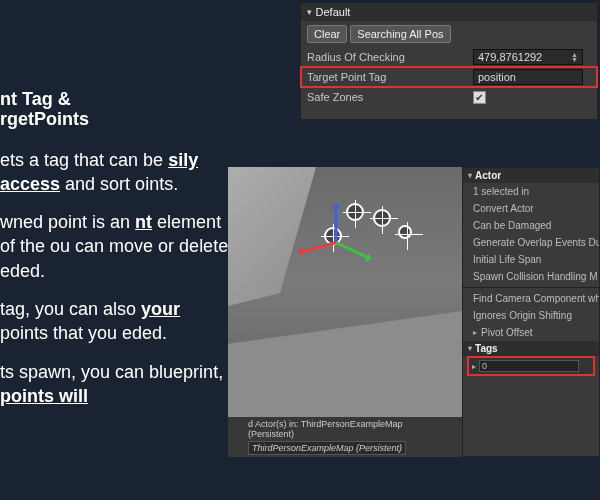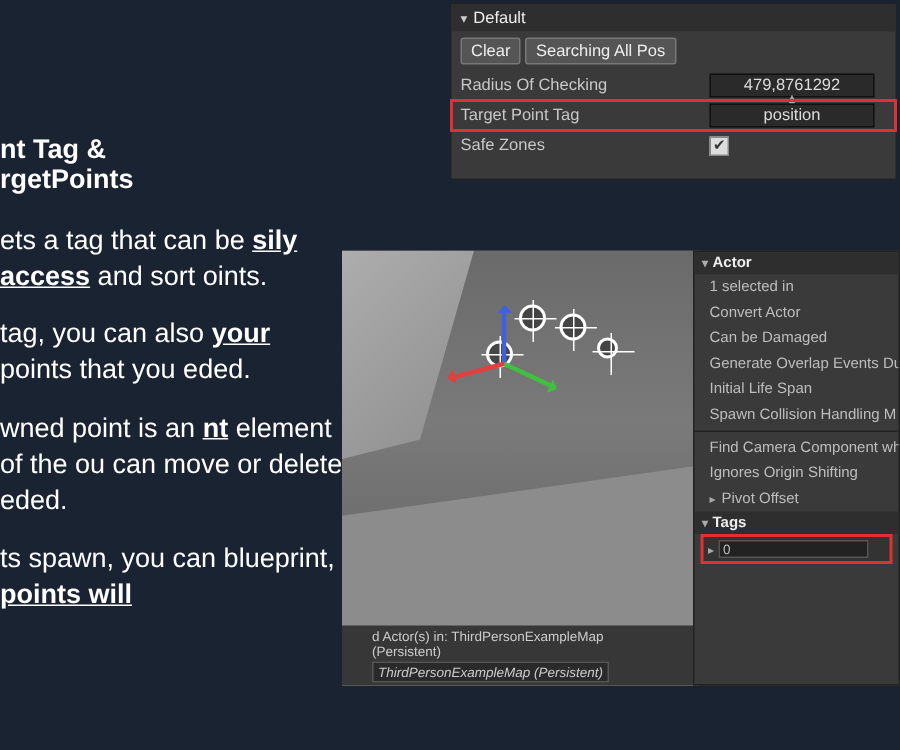--- a/index.html
+++ b/index.html
@@ -15,21 +15,21 @@
   .panel { position: absolute; background: #3a3a3a; border: 1px solid #222; font-size: 11px; color: #ccc; }
   .panel-top { left: 300px; top: 2px; width: 298px; height: 118px; }
   .panel-section-header { background: #2e2e2e; padding: 3px 6px; display: flex; align-items: center; gap: 4px; }
   .panel-section-header .tri { font-size: 9px; color: #ccc; }
   .panel-section-header .title { font-weight: 400; color: #eee; }
   .panel-buttons { display: flex; gap: 3px; padding: 4px 6px; }
   .btn { background: #555; border: 1px solid #777; border-radius: 2px; padding: 2px 6px; color: #eee; font-size: 11px; cursor: pointer; }
   .row { display: flex; align-items: center; padding: 2px 6px; height: 20px; }
   .row .label { flex: 1; color: #c8c8c8; }
   .row .field { width: 118px; }
-  .numfield, .txtfield { background: #2a2a2a; border: 1px solid #111; color: #ddd; font-size: 11px; padding: 1px 4px; width: 110px; height: 16px; display: flex; align-items: center; justify-content: space-between; flex-direction: column; }
+  .numfield, .txtfield { background: #2a2a2a; border: 1px solid #111; color: #ddd; font-size: 11px; padding: 1px 4px; width: 110px; height: 16px; display: flex; align-items: center; justify-content: space-between; }
   .numfield .spin { display: flex; flex-direction: column; line-height: 5px; font-size: 7px; color: #aaa; }
   .checkbox { width: 13px; height: 13px; background: #ddd; border: 1px solid #888; display: flex; align-items: center; justify-content: center; font-size: 10px; color: #333; }
   .row.highlight { outline: 2px solid #e03030; outline-offset: -1px; gap: 48px; }
 
   
   .viewport { position: absolute; left: 228px; top: 167px; width: 238px; height: 290px; background: linear-gradient(180deg, #6a6a6a 0%, #7a7a7a 40%, #5c5c5c 100%); overflow: hidden; }
   .floor { position: absolute; left: -40px; top: 160px; width: 320px; height: 160px; background: #8c8c8c; transform: skewY(-8deg); }
   .wall { position: absolute; left: -20px; top: 0; width: 180px; height: 180px; background: linear-gradient(135deg, #b0b0b0, #7d7d7d); transform-origin: top left; clip-path: polygon(0 0, 60% 0, 40% 70%, 0 80%); }
   .gizmo { position: absolute; left: 78px; top: 44px; width: 60px; height: 60px; }
   .axis { position: absolute; width: 38px; height: 3px; left: 30px; top: 30px; transform-origin: left center; }
@@ -62,24 +62,24 @@
 
 <div class="doc">
   <h1>
     <span>nt Tag &amp;</span><br>
     <span>rgetPoints</span>
   </h1>
   <p>
     <span>ets a tag that can be </span><span class="u">sily access</span><span> and sort oints.</span>
   </p>
   <p>
-    <span> tag, you can also </span><span class="u"> your</span><span> points that you eded.</span>
+    <span>wned point is an </span><span class="u">nt</span><span> element of the ou can move or delete eded.</span>
   </p>
   <p>
-    <span>wned point is an </span><span class="u">nt</span><span> element of the ou can move or delete eded.</span>
+    <span> tag, you can also </span><span class="u"> your</span><span> points that you eded.</span>
   </p>
   <p>
     <span>ts spawn, you can  blueprint, </span><span class="u">points will</span>
   </p>
 </div>
 
 <div class="panel panel-top">
   <div class="panel-section-header">
     <span class="tri">▾</span>
     <span class="title">Default</span>

